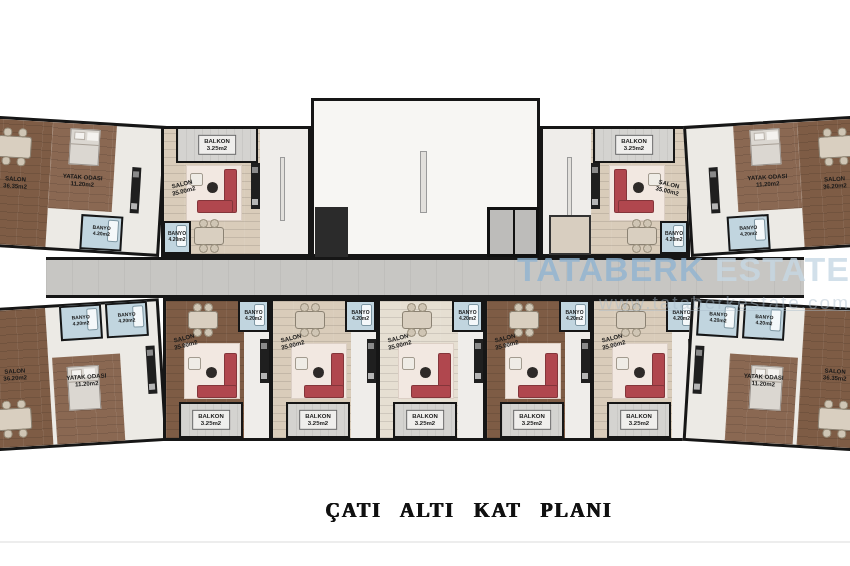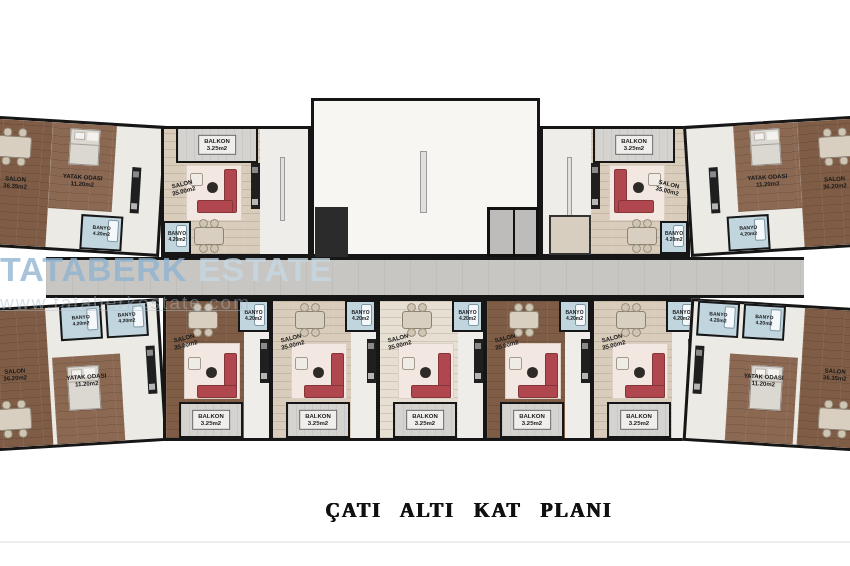--- a/index.html
+++ b/index.html
@@ -63,21 +63,21 @@
   .bed{background:#dbd7d1;border:1px solid #97908a;}
   .bed::before{content:"";position:absolute;left:3px;top:2px;width:9px;height:6px;background:#f4f2ef;
     border:1px solid #b5aea6;box-shadow:13px 0 0 #f4f2ef;}
   .bed::after{content:"";position:absolute;left:0;top:14px;width:100%;height:1px;background:#a79f96;}
   .elevator{background:#bdbcba;border:3px solid #111;}
   .elevator::before{content:"";position:absolute;left:50%;top:0;bottom:0;width:2px;background:#111;}
   .util{background:#2b2b2b;}
   .shaft{position:absolute;left:549px;top:215px;width:42px;height:40px;background:#d8cec0;
     border:2px solid #333;box-sizing:border-box;z-index:3;}
 
-  .wm{position:absolute;left:0;right:0;top:250px;text-align:left;z-index:9;pointer-events:none;}
+  .wm{position:absolute;left:0;right:0;top:250px;text-align:right;z-index:9;pointer-events:none;}
   .wm1{font:700 34px "Liberation Sans",sans-serif;letter-spacing:1px;color:#8fb4d2;opacity:.78;}
   .wm1 .light{color:#c6d8e5;}
   .wm2{margin-top:3px;font:400 19px "Liberation Sans",sans-serif;letter-spacing:2px;color:#a9bccb;opacity:.45;text-decoration:underline;}
   .bottom-rule{position:absolute;left:0;top:541px;width:100%;height:2px;background:#ededed;}
 
   
   .tm-l .floor{left:0;top:0;width:96px;height:125px;}
   .tm-l .entry{left:96px;top:0;width:48px;height:125px;}
   .tm-l .rail{left:116px;top:28px;width:5px;height:64px;}
   .tm-l .rug{left:22px;top:36px;width:56px;height:56px;}

